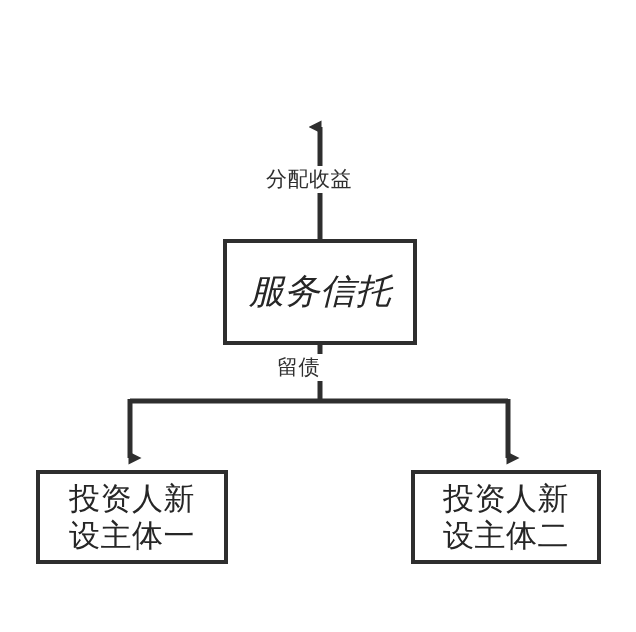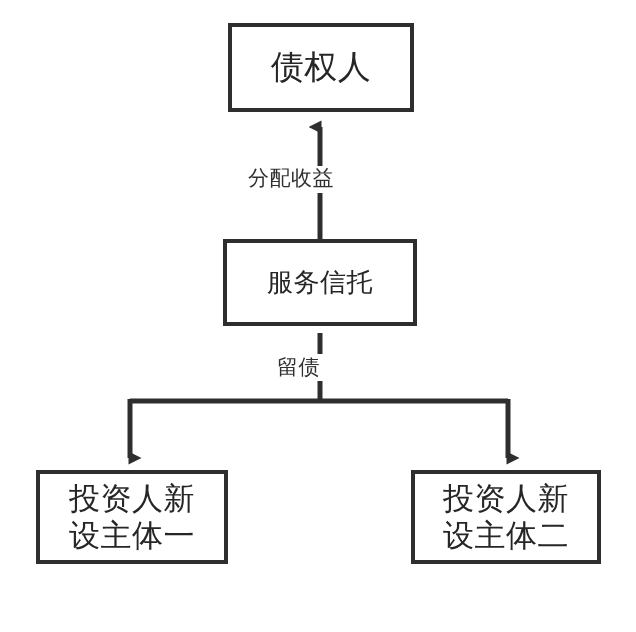--- a/index.html
+++ b/index.html
@@ -44,22 +44,23 @@
     left: 228px;
     top: 23px;
     width: 186px;
     height: 89px;
     font-size: 33px;
   }
   .node-trust {
     left: 223px;
     top: 239px;
     width: 194px;
-    height: 87px;
-    font-size: 26px;
+    height: 106px;
+    font-size: 35px;
+    font-style: italic;
   }
   .node-entity-one {
     left: 36px;
     top: 470px;
     width: 192px;
     height: 94px;
     font-size: 31px;
   }
   .node-entity-two {
     left: 411px;
@@ -72,23 +73,22 @@
     position: absolute;
     background: #ffffff;
     color: #303030;
     font-size: 21px;
     padding: 2px 5px;
     white-space: nowrap;
     line-height: 1.1;
     letter-spacing: 0.5px;
   }
   .label-distribute {
-    left: 243px;
+    left: 261px;
     top: 166px;
-    font-family: Liberation Mono, monospace;
   }
   .label-retain-debt {
     left: 272px;
     top: 354px;
   }
 </style>
 </head>
 <body>
 
 <div id="diagram-root">
@@ -107,23 +107,20 @@
 
     <line x1="320" y1="333" x2="320" y2="401" stroke="#2e2e2e" stroke-width="5"></line>
 
     <line x1="130" y1="401" x2="508" y2="401" stroke="#2e2e2e" stroke-width="5"></line>
 
     <line x1="130" y1="399" x2="130" y2="458" stroke="#2e2e2e" stroke-width="5" marker-end="url(#arrow-down)"></line>
 
     <line x1="508" y1="399" x2="508" y2="458" stroke="#2e2e2e" stroke-width="5" marker-end="url(#arrow-down)"></line>
   </svg>
 
-  <div class="node-box node-creditor">
-    <span class="node-label">债权人</span>
-  </div>
 
   <div class="node-box node-trust">
     <span class="node-label">服务信托</span>
   </div>
 
   <div class="node-box node-entity-one">
     <span class="node-label">投资人新
 设主体一</span>
   </div>
 

